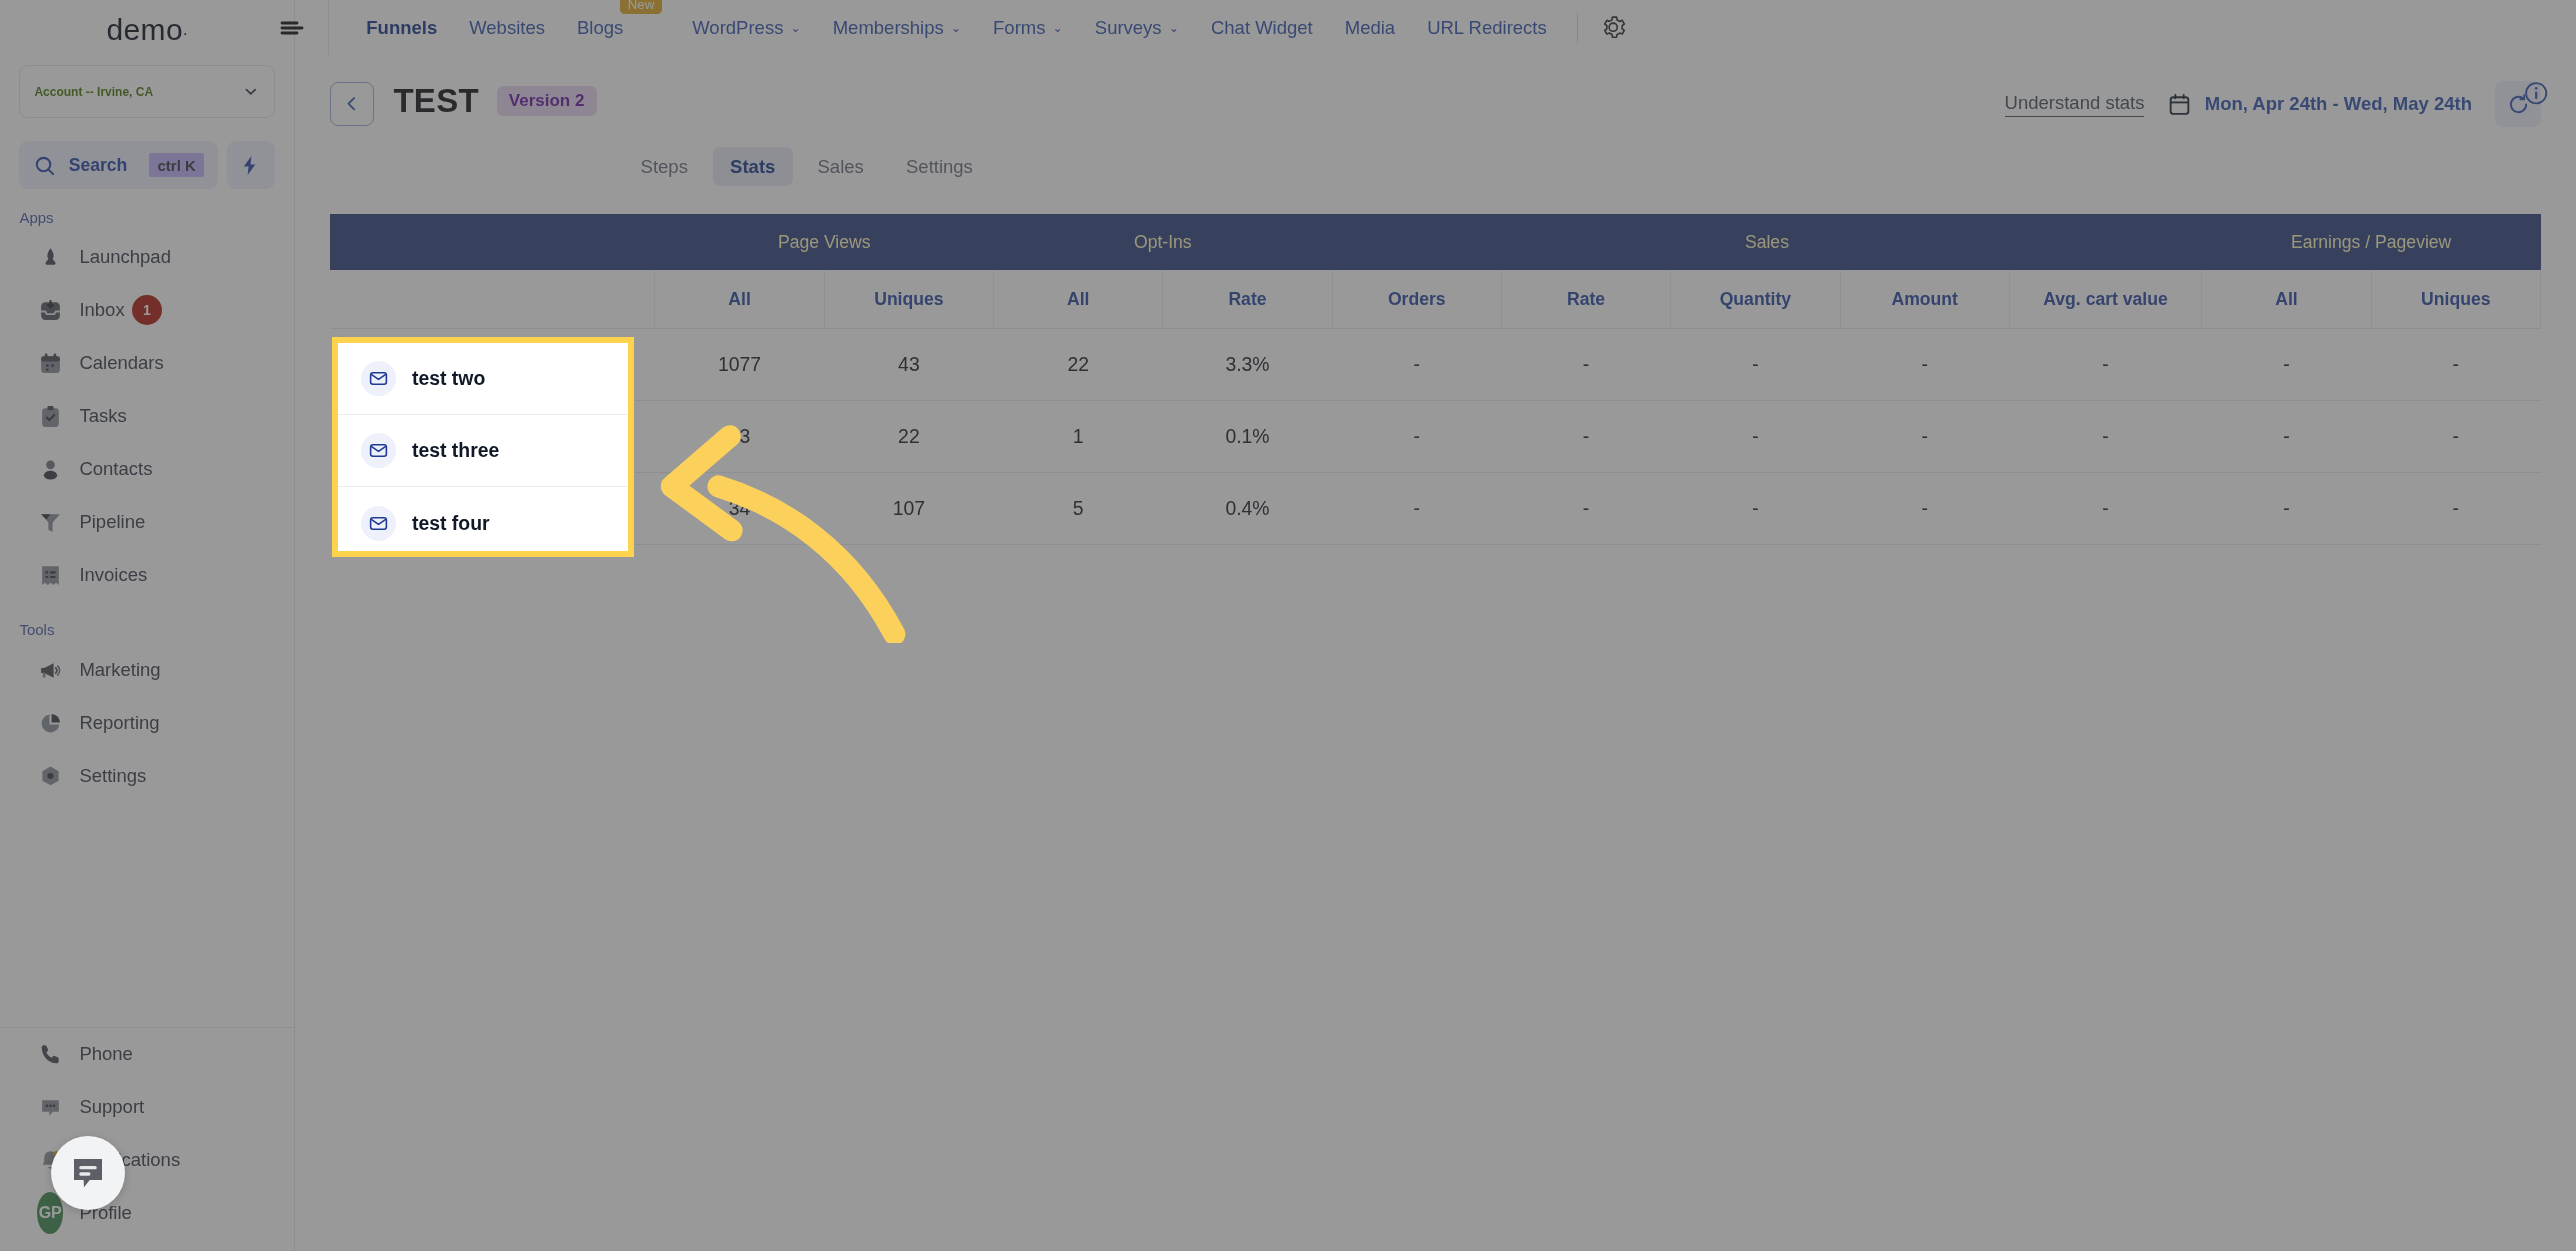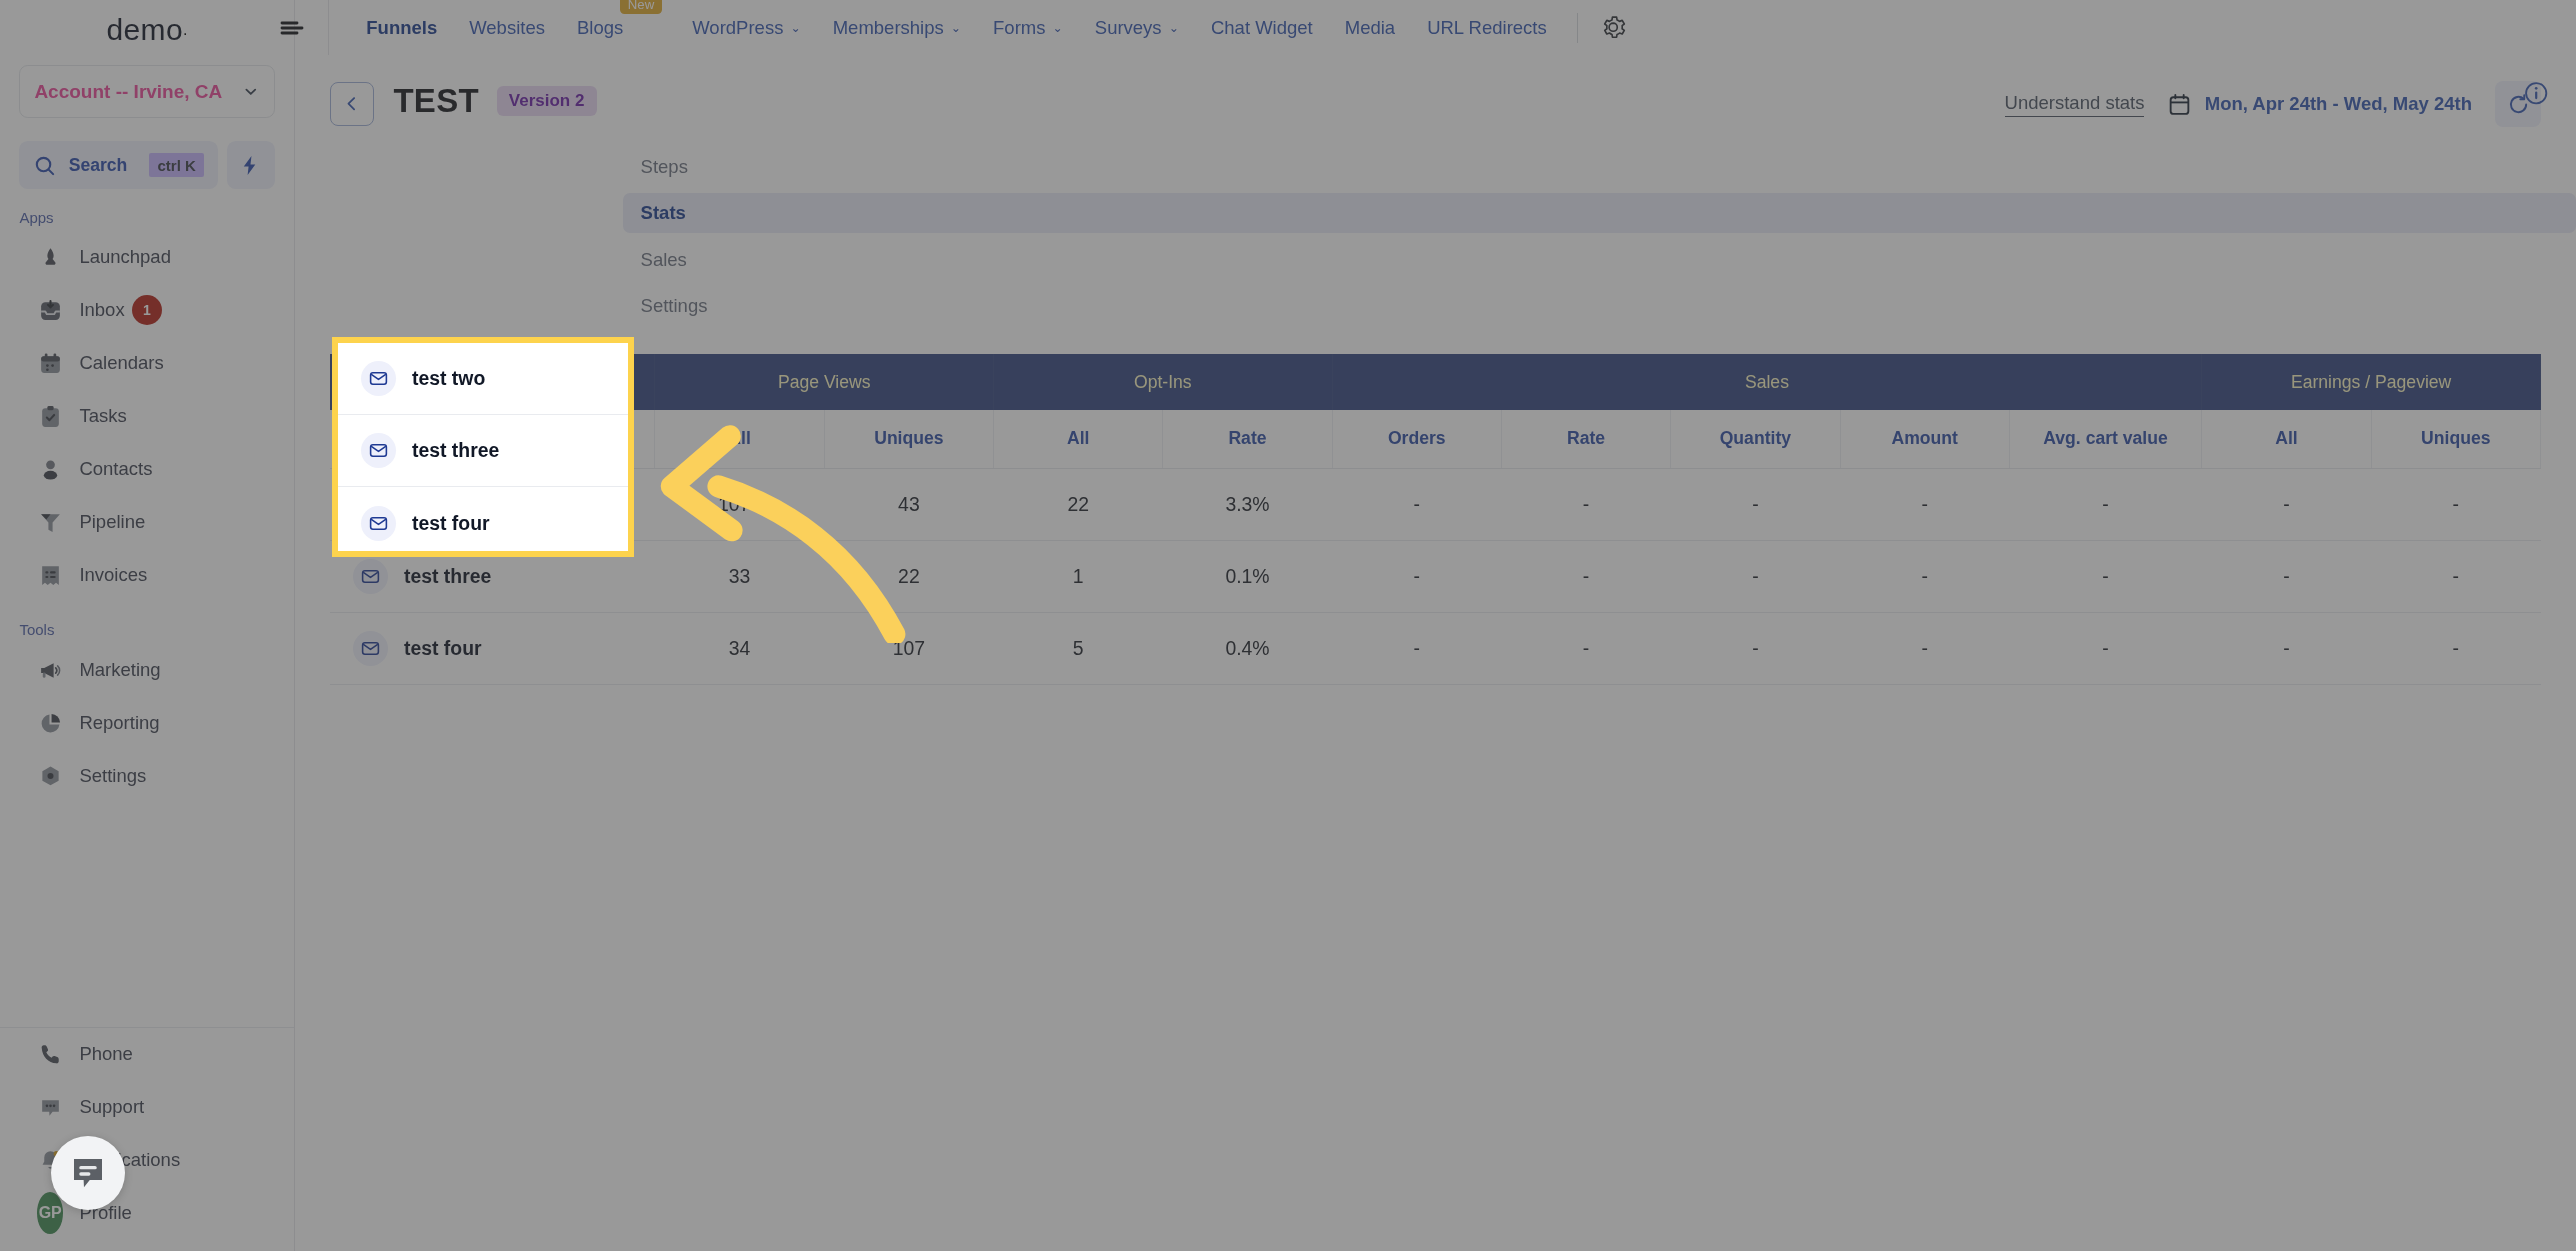--- a/index.html
+++ b/index.html
@@ -20,21 +20,21 @@
   }
   .brand { height: 60px; display: flex; align-items: center; justify-content: center; }
   .brand-text { font-size: 30px; color: #111827; letter-spacing: 0.4px; font-weight: 400; }
   .brand-dot { font-size: 16px; }
 
   .acct-wrap { padding: 0 19.4px; margin-top: 5.3px; }
   .acct {
     height: 53px; border: 0.9px solid #e3e6ea; border-radius: 8.8px;
     display: flex; align-items: center; padding: 0 14px; gap: 8.8px;
   }
-  .acct-label { font-size: 19px; color: #ec4899; font-weight: 700; flex: 1; white-space: nowrap; }
+  .acct-label { font-size: 12px; color: #4d7c0f; font-weight: 700; flex: 1; white-space: nowrap; }
   .chev { color: #374151; font-size: 15px; }
 
   .searchrow { display: flex; gap: 8.8px; padding: 0 19.4px; margin-top: 23px; }
   .search {
     flex: 1; height: 48px; background: #eef0fb; border-radius: 8.8px;
     display: flex; align-items: center; padding: 0 14px; gap: 12.3px;
   }
   .search-ic { width: 23px; height: 23px; flex: 0 0 auto; }
   .search-text { font-size: 17.6px; color: #2c4dab; font-weight: 600; flex: 1; }
   .kbd {
@@ -115,21 +115,21 @@
   .understand { font-size: 18.5px; color: #4b5563; border-bottom: 1.8px solid #4b5563; padding-bottom: 2.6px; }
   .daterange { display: flex; align-items: center; gap: 12.3px; }
   .daterange-text { font-size: 18.5px; color: #3558b0; font-weight: 600; white-space: nowrap; }
   .refresh-btn {
     width: 46px; height: 46px; border-radius: 8px; background: #eef0fb;
     display: flex; align-items: center; justify-content: center;
   }
   .info-abs { position: absolute; right: 26.4px; top: 25px; }
 
   
-  .tabs { display: flex; gap: 7px; padding: 19.4px 0 0 328px; flex-direction: column; }
+  .tabs { display: flex; gap: 7px; padding: 19.4px 0 0 328px; }
   .tab { font-size: 18.5px; color: #6b7280; padding: 8.8px 17.6px; border-radius: 7px; }
   .tab.active { background: #e8eaf6; color: #1d3e8f; font-weight: 700; }
 
   
   .tablewrap { padding: 28px 35px 0 35px; }
   table { width: 100%; border-collapse: collapse; table-layout: fixed; }
   thead tr.grouprow th {
     background: #33467f; color: #fef9c3; font-size: 17.6px; font-weight: 400;
     height: 56px; border-right: 0.9px solid #5164953b;
   }

